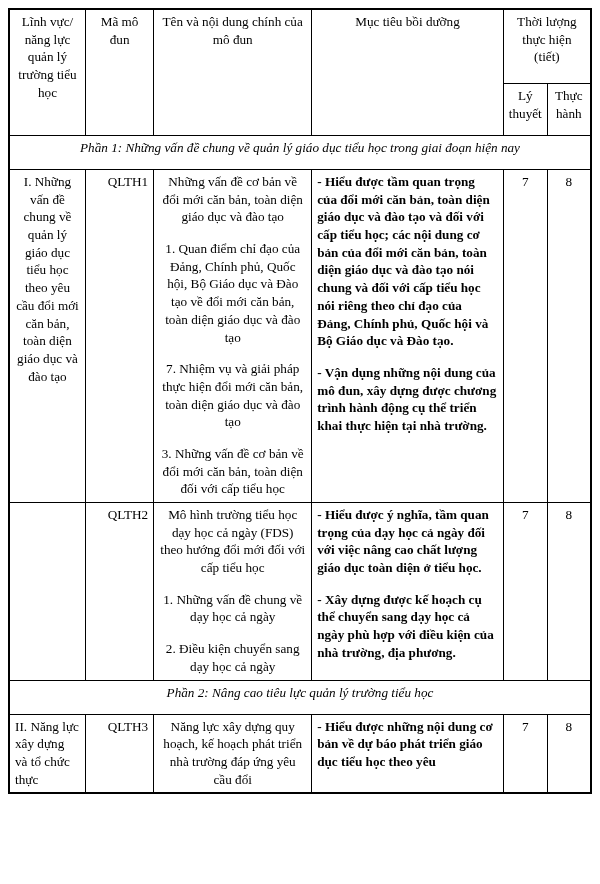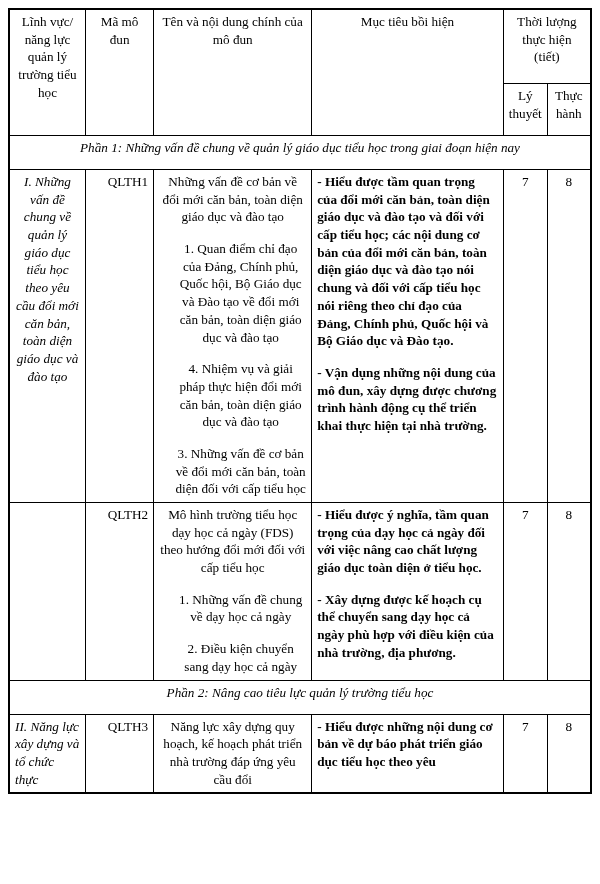--- a/index.html
+++ b/index.html
@@ -56,34 +56,33 @@
     font-size:13.4px;
     padding-top:3px;
     padding-bottom:3px;
     font-style:italic;
   }
 
   
   .c-domain{
     text-align:center;
     line-height:1.36;
-    font-style:italic;
   }
   .c-code{
     text-align:right;
     line-height:1.36;
   }
   .c-content{ text-align:center; }
   .c-goal{ text-align:left; }
   .c-num{
     text-align:center;
     line-height:1.36;
   }
   .blk{ margin:0 0 0 0; }
-  .blk + .blk{ margin-top:14px;margin-left:16px; }
+  .blk + .blk{ margin-top:14px; }
   .goalblk{ margin:0;font-weight:bold; }
   .goalblk + .goalblk{ margin-top:14px; }
 </style>
 </head>
 <body>
 
 <div class="sheet">
 
   <table class="doc">
     <colgroup>
@@ -93,42 +92,42 @@
       <col class="c4">
         <col class="c5">
         <col class="c6">
     </colgroup>
 
     <thead>
       <tr>
         <td class="hdr-tall" rowspan="2">Lĩnh vực/ năng lực quản lý trường tiểu học</td>
         <td class="hdr-tall" rowspan="2">Mã mô đun</td>
         <td class="hdr-tall" rowspan="2">Tên và nội dung chính của mô đun</td>
-        <td class="hdr-tall" rowspan="2">Mục tiêu bồi hiện</td>
+        <td class="hdr-tall" rowspan="2">Mục tiêu bồi dưỡng</td>
         <td colspan="2">Thời lượng thực hiện (tiết)</td>
       </tr>
       <tr>
         <td class="hdr-sub">Lý thuyết</td>
         <td class="hdr-sub">Thực hành</td>
       </tr>
     </thead>
 
     <tbody>
 
       <tr>
         <td class="section-band" colspan="6">Phần 1: Những vấn đề chung về quản lý giáo dục tiểu học trong giai đoạn hiện nay</td>
       </tr>
 
       <tr>
         <td class="c-domain">I. Những vấn đề chung về quản lý giáo dục tiểu học theo yêu cầu đổi mới căn bản, toàn diện giáo dục và đào tạo</td>
         <td class="c-code">QLTH1</td>
         <td class="c-content">
           <p class="blk">Những vấn đề cơ bản về đổi mới căn bản, toàn diện giáo dục và đào tạo</p>
           <p class="blk">1. Quan điểm chỉ đạo của Đảng, Chính phủ, Quốc hội, Bộ Giáo dục và Đào tạo về đổi mới căn bản, toàn diện giáo dục và đào tạo</p>
-          <p class="blk">4. Nhiệm vụ và giải pháp thực hiện đổi mới căn bản, toàn diện giáo dục và đào tạo</p>
+          <p class="blk">7. Nhiệm vụ và giải pháp thực hiện đổi mới căn bản, toàn diện giáo dục và đào tạo</p>
           <p class="blk">3. Những vấn đề cơ bản về đổi mới căn bản, toàn diện đối với cấp tiểu học</p>
         </td>
         <td class="c-goal">
           <p class="goalblk">- Hiểu được tầm quan trọng của đổi mới căn bản, toàn diện giáo dục và đào tạo và đối với cấp tiểu học; các nội dung cơ bản của đổi mới căn bản, toàn diện giáo dục và đào tạo nói chung và đối với cấp tiểu học nói riêng theo chỉ đạo của Đảng, Chính phủ, Quốc hội và Bộ Giáo dục và Đào tạo.</p>
           <p class="goalblk">- Vận dụng những nội dung của mô đun, xây dựng được chương trình hành động cụ thể triển khai thực hiện tại nhà trường.</p>
         </td>
         <td class="c-num">7</td>
         <td class="c-num">8</td>
       </tr>
 

